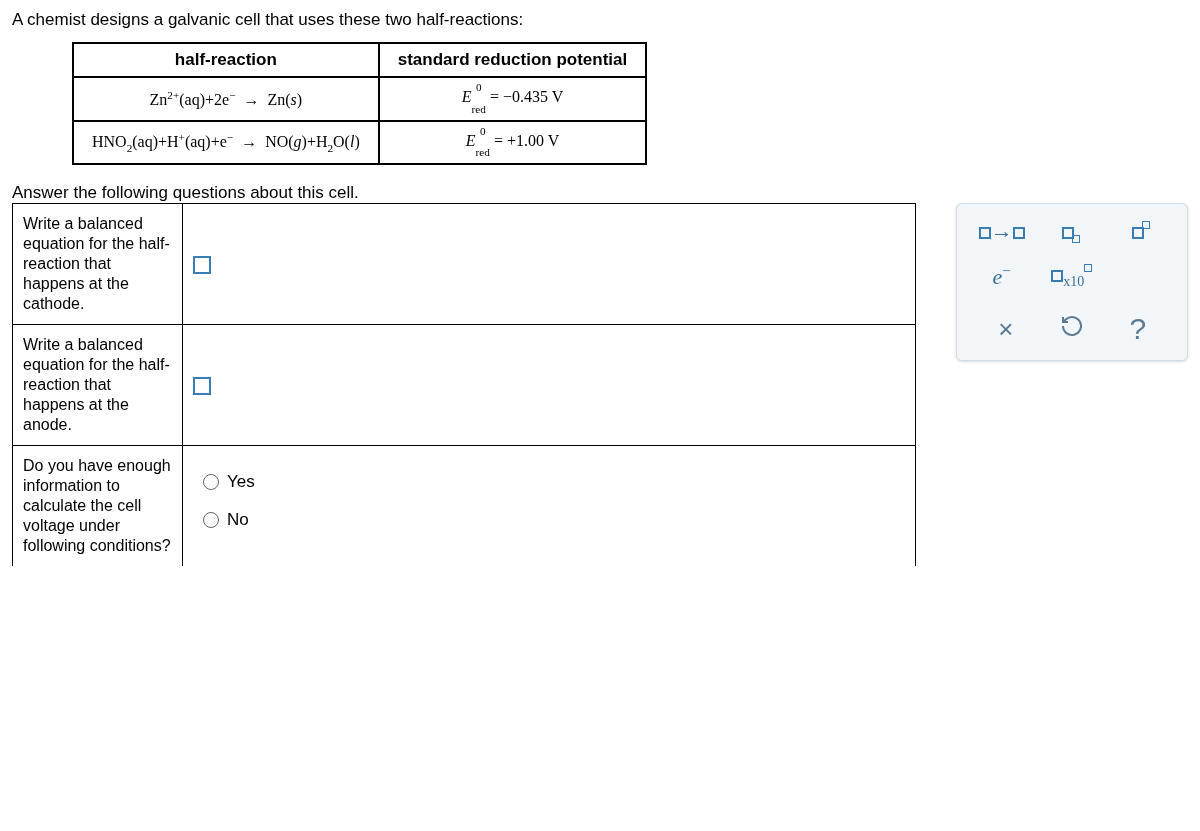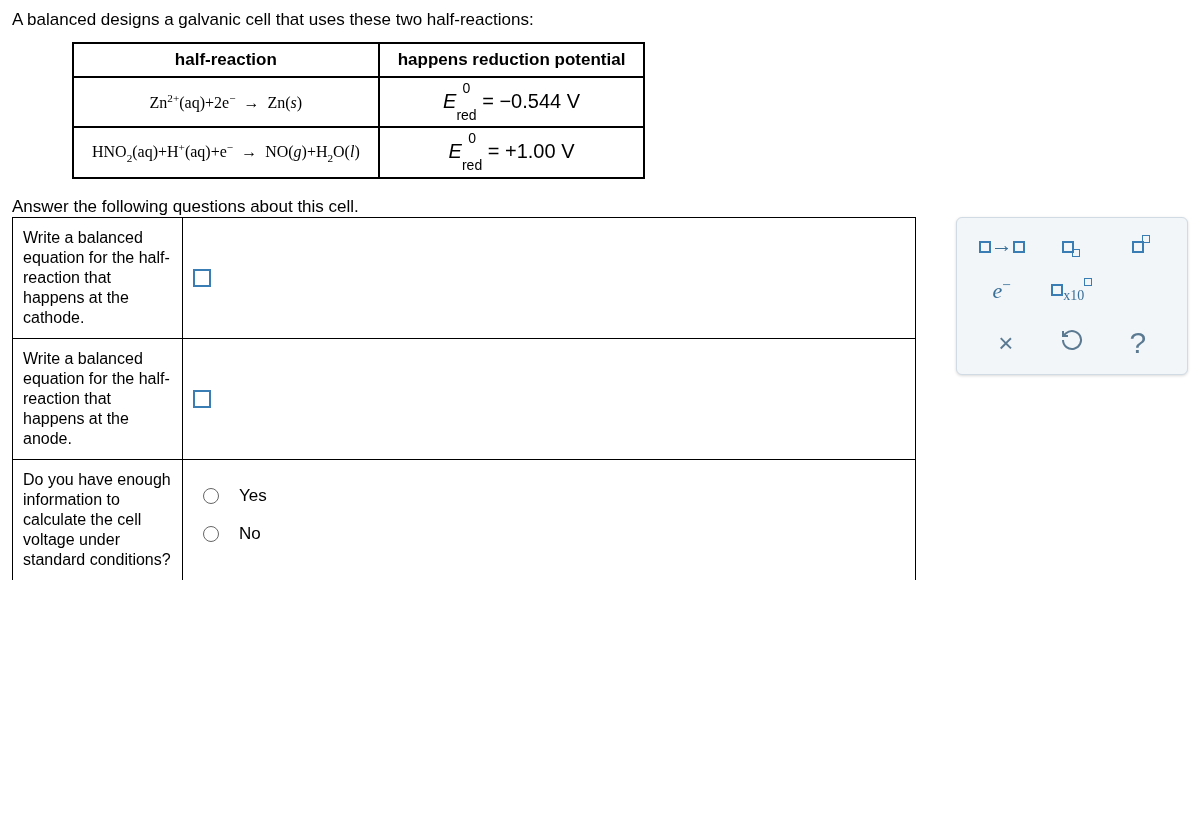--- a/index.html
+++ b/index.html
@@ -19,21 +19,21 @@
   }
   .reactions-table th, .reactions-table td {
     border: 2px solid #000;
     padding: 6px 18px;
     text-align: center;
     font-weight: normal;
     margin-top: 24px;
   }
   .reactions-table th { font-weight: bold; }
   .reaction-cell { font-family: 'Times New Roman', serif; font-size: 16px; white-space: nowrap; }
-  .potential-cell { font-family: Liberation Sans, sans-serif; font-size: 20px; font-style: italic; white-space: nowrap; }
+  .potential-cell { font-family: Liberation Serif, serif; font-size: 16px; font-style: italic; white-space: nowrap; }
   sup, sub { font-size: 0.7em; }
   .arrow { font-style: normal; }
   .followup { }
 
   .main-row { display: flex; align-items: flex-start; gap: 40px; }
   .answer-table {
     border-collapse: collapse;
     width: 1030px;
   }
   .answer-table td {
@@ -49,21 +49,21 @@
   .answer-table td.input-cell {
     width: auto;
   }
   .placeholder-box {
     display: inline-block;
     width: 18px;
     height: 18px;
     border: 2px solid #3a7db5;
     vertical-align: middle;
   }
-  .radio-row { display: flex; align-items: center; gap: 20px; margin: 8px 0 18px 10px; font-size: 17px; }
+  .radio-row { display: flex; align-items: center; gap: 8px; margin: 8px 0 18px 10px; font-size: 17px; }
   .radio-circle {
     display:inline-block;
     width:16px;height:16px;
     border:1.5px solid #666;
     border-radius:50%;
   }
 
   
   .tool-panel {
     background: #f2f6f9;
@@ -104,35 +104,35 @@
     cursor: pointer;
     font-family: Arial, sans-serif;
     width: 40px;
     text-align:center;
   }
   .no-border-bottom td { border-bottom: none; }
 </style>
 </head>
 <body>
 
-<div class="intro">A balanced designs a galvanic cell that uses these two half-reactions:</div>
+<div class="intro">A chemist designs a galvanic cell that uses these two half-reactions:</div>
 
 <table class="reactions-table">
   <tbody>
       <tr>
     <th>half-reaction</th>
-    <th>happens reduction potential</th>
+    <th>standard reduction potential</th>
   </tr>
   <tr>
     <td class="reaction-cell">
       Zn<sup>2+</sup>(aq)+2e<sup>−</sup>&nbsp;&nbsp;<span class="arrow">→</span>&nbsp;&nbsp;Zn(<span style="font-style:italic">s</span>)
     </td>
     <td class="potential-cell">
       <span style="font-style:italic">E</span><span style="display:inline-block;vertical-align:middle;line-height:0.7;font-style:normal"><sup>0</sup><br><sub>red</sub></span>
-      <span style="font-style:normal">= −0.544 V</span>
+      <span style="font-style:normal">= −0.435 V</span>
     </td>
   </tr>
   <tr>
     <td class="reaction-cell">
       HNO<sub>2</sub>(aq)+H<sup>+</sup>(aq)+e<sup>−</sup>&nbsp;&nbsp;<span class="arrow">→</span>&nbsp;&nbsp;NO(<span style="font-style:italic">g</span>)+H<sub>2</sub>O(<span style="font-style:italic">l</span>)
     </td>
     <td class="potential-cell">
       <span style="font-style:italic">E</span><span style="display:inline-block;vertical-align:middle;line-height:0.7;font-style:normal"><sup>0</sup><br><sub>red</sub></span>
       <span style="font-style:normal">= +1.00 V</span>
     </td>
@@ -151,21 +151,21 @@
         <span class="placeholder-box"></span>
       </td>
     </tr>
     <tr>
       <td class="label-cell">Write a balanced equation for the half-reaction that happens at the anode.</td>
       <td class="input-cell">
         <span class="placeholder-box"></span>
       </td>
     </tr>
     <tr class="no-border-bottom">
-      <td class="label-cell" style="border-bottom:none">Do you have enough information to calculate the cell voltage under standard conditions?</td>
+      <td class="label-cell" style="border-bottom:none">Do you have enough information to calculate the cell voltage under following conditions?</td>
       <td class="input-cell" style="border-bottom:none">
         <div class="radio-row">
           <span class="radio-circle"></span>
           <span>Yes</span>
         </div>
         <div class="radio-row">
           <span class="radio-circle"></span>
           <span>No</span>
         </div>
       </td>

